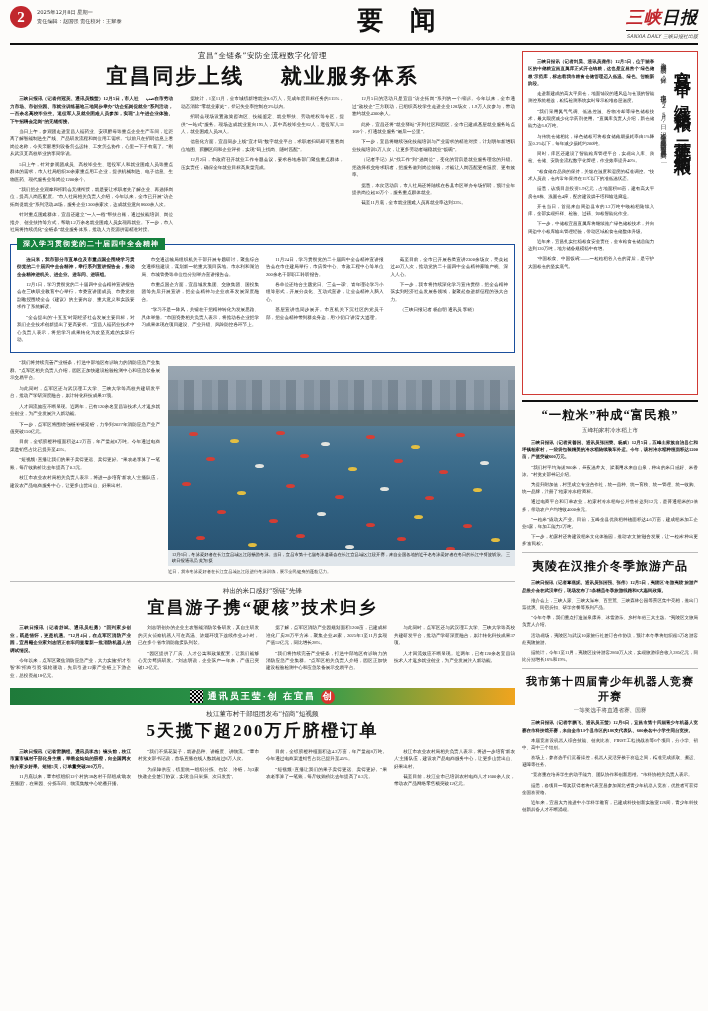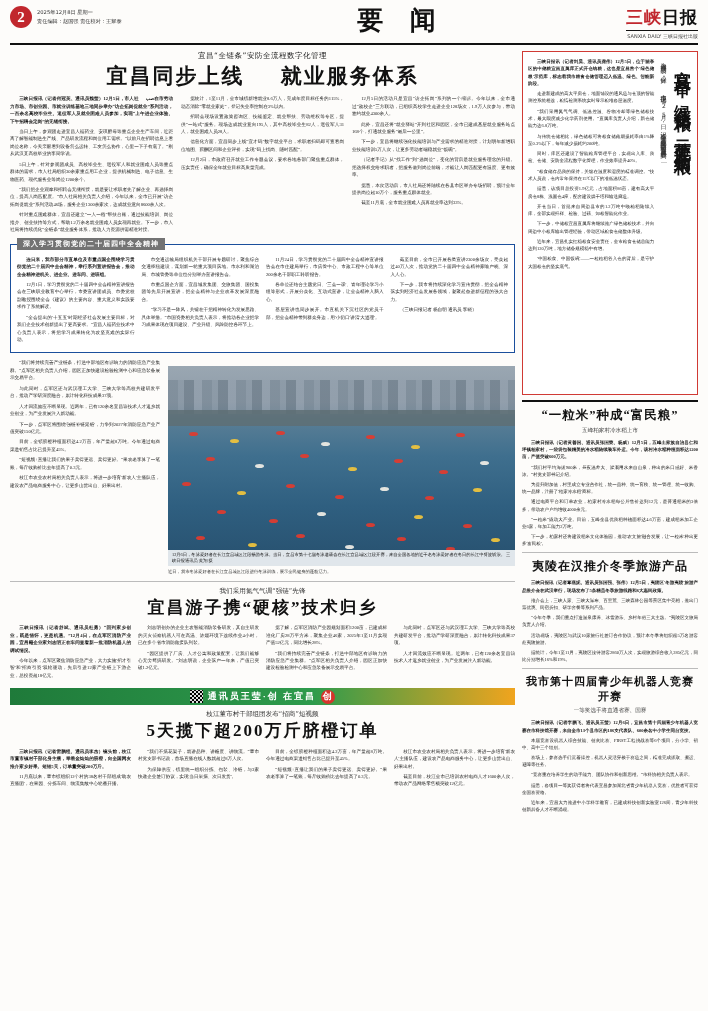--- a/index.html
+++ b/index.html
@@ -19,21 +19,21 @@
     width:22px;height:22px;border-radius:50%;background:#c1272d;color:#fff;
     font-size:15px;font-weight:bold;display:flex;align-items:center;justify-content:center;
     font-family:"Liberation Serif",serif;flex:none;
   }
   .mast-left-txt{font-size:5.2px;line-height:1.7;color:#333;padding-top:2px;}
   .mast-center{flex:1;text-align:center;}
   .mast-center .big{
     font-family:"Liberation Serif",serif;font-size:26px;font-weight:bold;letter-spacing:10px;
     color:#111;line-height:1;padding-top:2px;
   }
-  .mast-right{width:120px;text-align:right;}
+  .mast-right{width:120px;text-align:right;font-style:italic;}
   .logo{
     display:inline-block;font-family:"Liberation Serif",serif;font-weight:bold;
     font-size:17px;color:#111;letter-spacing:1px;border-bottom:1px solid #111;padding-bottom:1px;
   }
   .logo .red{color:#c1272d;}
   .mast-right .sub{font-size:5px;color:#444;margin-top:2px;}
 
   
   .body-grid{display:flex;gap:7px;margin-top:6px;height:960px;}
   .col-left{width:505px;}
@@ -60,21 +60,21 @@
   }
   .txt p{margin:0 0 3px 0;text-indent:2em;}
   .lead{font-weight:bold;}
 
   
   .spotbar{
     position:relative;border:1px solid #1b4f9c;margin-top:7px;padding:5px 6px 6px 6px;
     background:#fff;
   }
   .spot-tag{
-    position:absolute;top:-7px;left:6px;background:#737373;color:#fff;font-size:7px;
+    position:absolute;top:-7px;left:6px;background:#15803d;color:#fff;font-size:7px;
     padding:1px 6px;font-family:"Liberation Serif",serif;font-weight:bold;letter-spacing:1px;
   }
   .spot-sub{
     text-align:center;font-size:7.6px;color:#1b4f9c;margin-top:4px;margin-bottom:3px;
     font-family:"Liberation Serif",serif;
   }
   .spot-head{
     text-align:center;font-family:"Liberation Serif",serif;font-weight:bold;font-size:17px;
     color:#1b4f9c;letter-spacing:2px;
   }
@@ -285,21 +285,21 @@
               <span>三峡日报通讯员 黄翔 摄</span>
             </div>
           </div>
           <div class="cap-under">近日，我市冬泳爱好者在长江宜昌城区江段进行冬泳训练，展示全民健身的蓬勃活力。</div>
         </div>
       </div>
 
       <div class="hr-thin"></div>
 
       <div>
-        <div class="small-kicker">我们采用氮气气调“强链”先锋</div>
+        <div class="small-kicker">种出的米口感好“强链”先锋</div>
         <div class="headline h-mid">宜昌游子携“硬核”技术归乡</div>
         <div class="cols4">
           <div class="txt">
             <p class="lead">三峡日报讯（记者舒斌、通讯员杜勇）“回到家乡创业，既是情怀，更是机遇。”12月4日，在点军区消防产业园，宜昌籍企业家刘志明正在车间查看新一批消防机器人的调试情况。</p>
             <p>今年以来，点军区聚焦消防应急产业，大力实施'招才引智'和'招商引资'双轮驱动，先后引进12家产业链上下游企业，总投资超18亿元。</p>
           </div>
           <div class="txt">
             <p>刘志明创办的企业主攻智能消防装备研发，其自主研发的灭火侦察机器人可在高温、浓烟环境下连续作业4小时，已在多个省市消防救援队列装。</p>
             <p>“园区提供了厂房、人才公寓和政策配套，让我们能够心无旁骛搞研发。”刘志明说，企业落户一年来，产值已突破1.2亿元。</p>
           </div>

